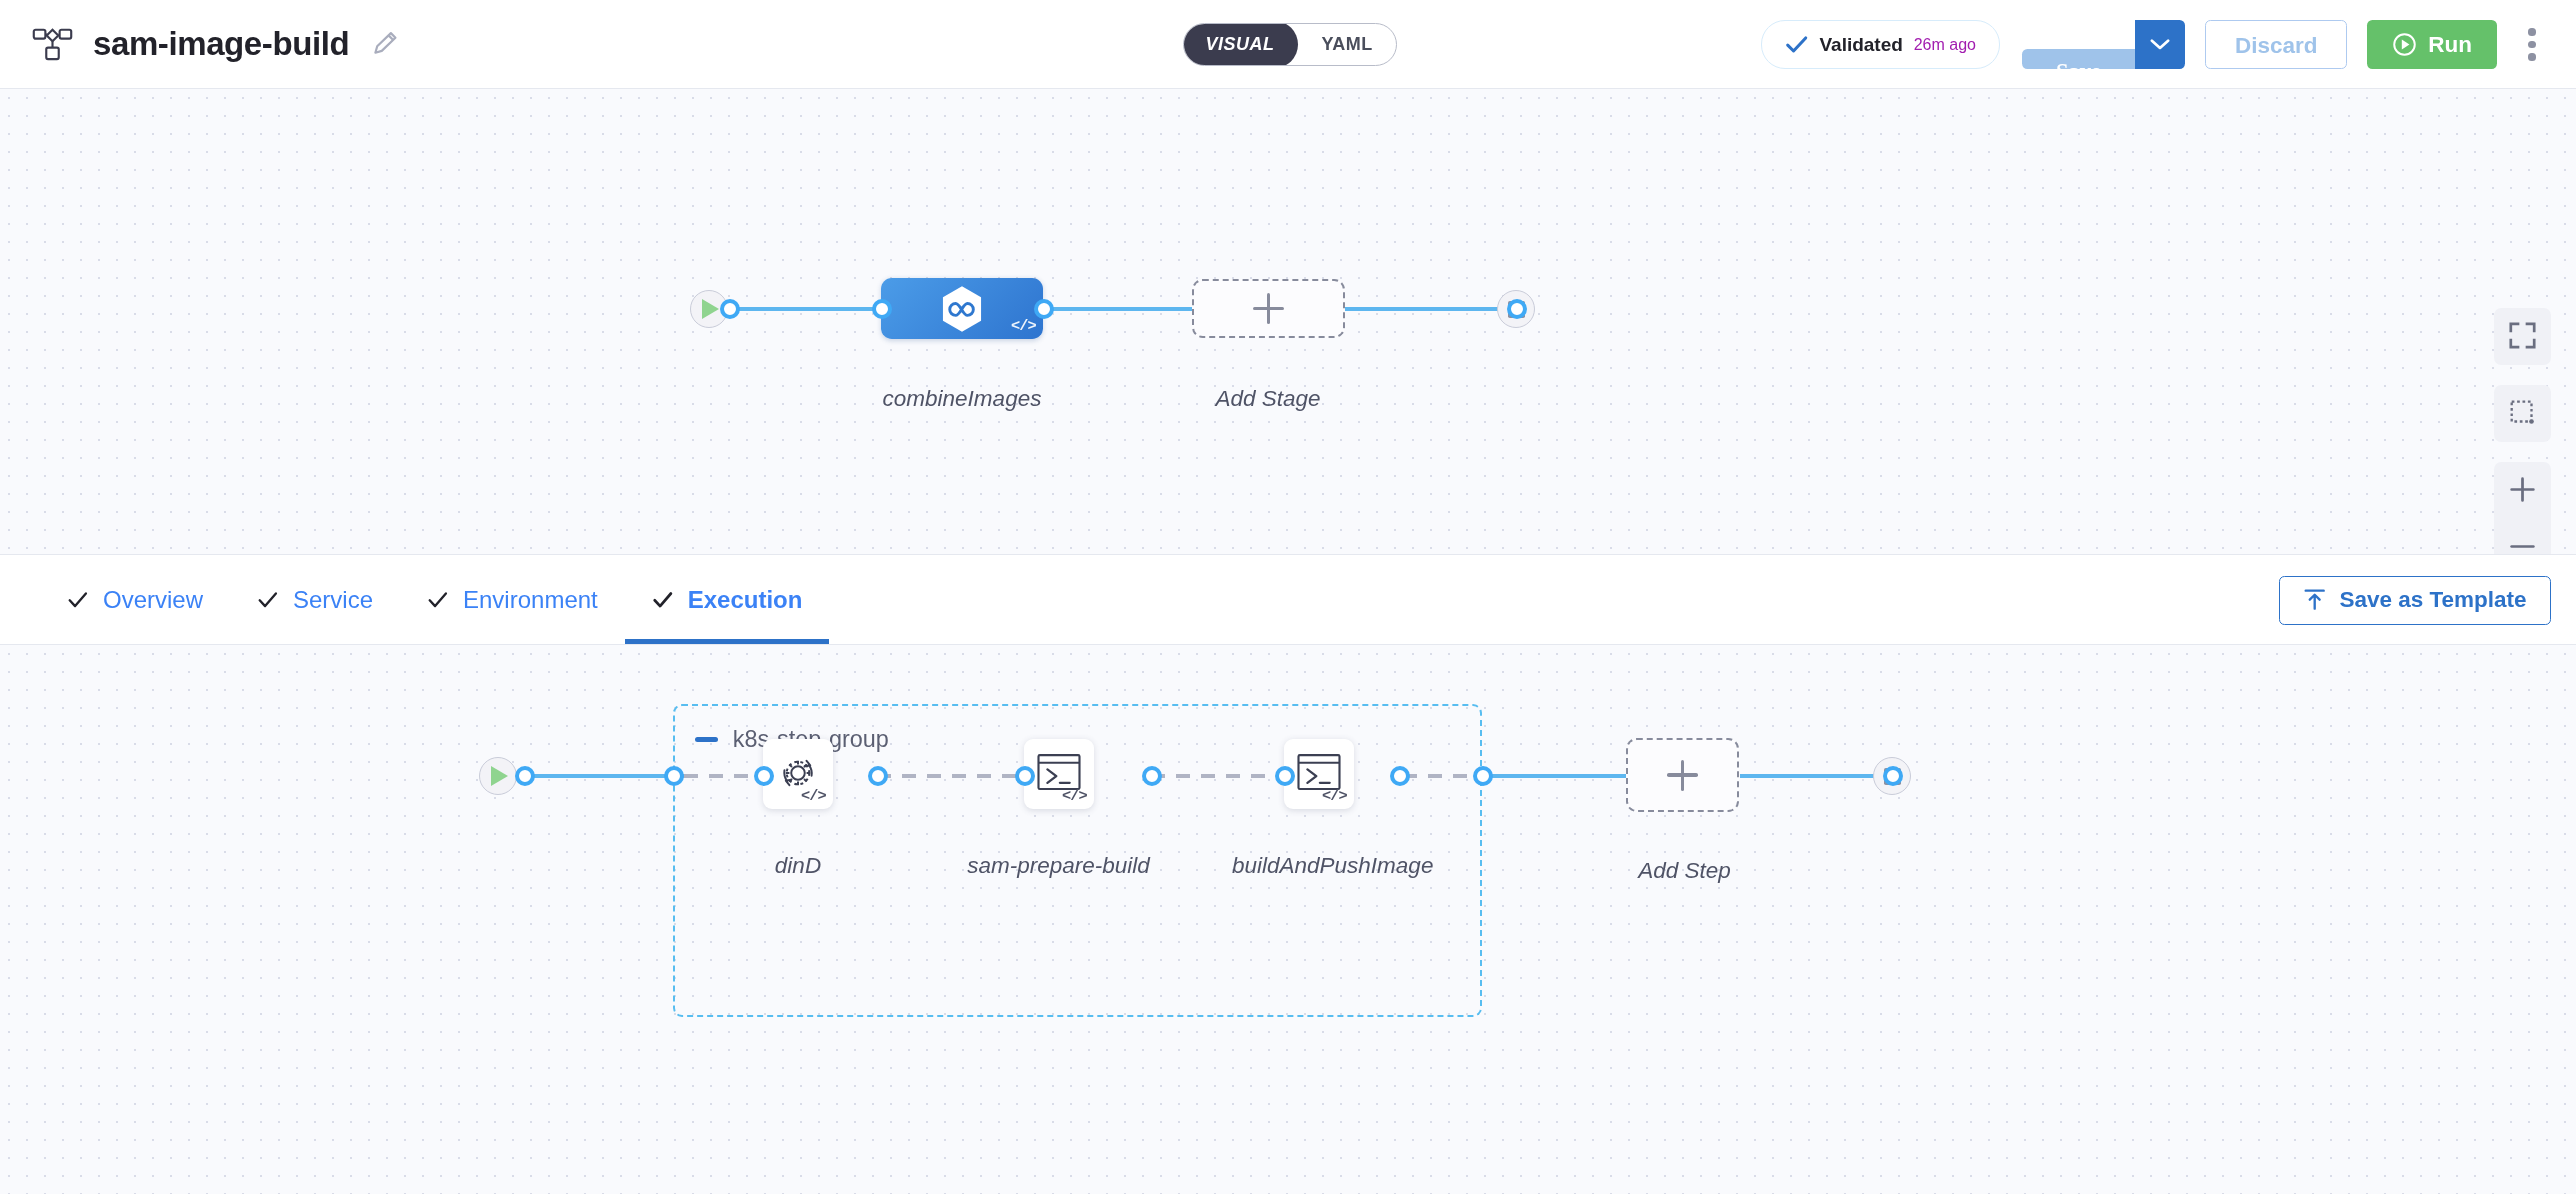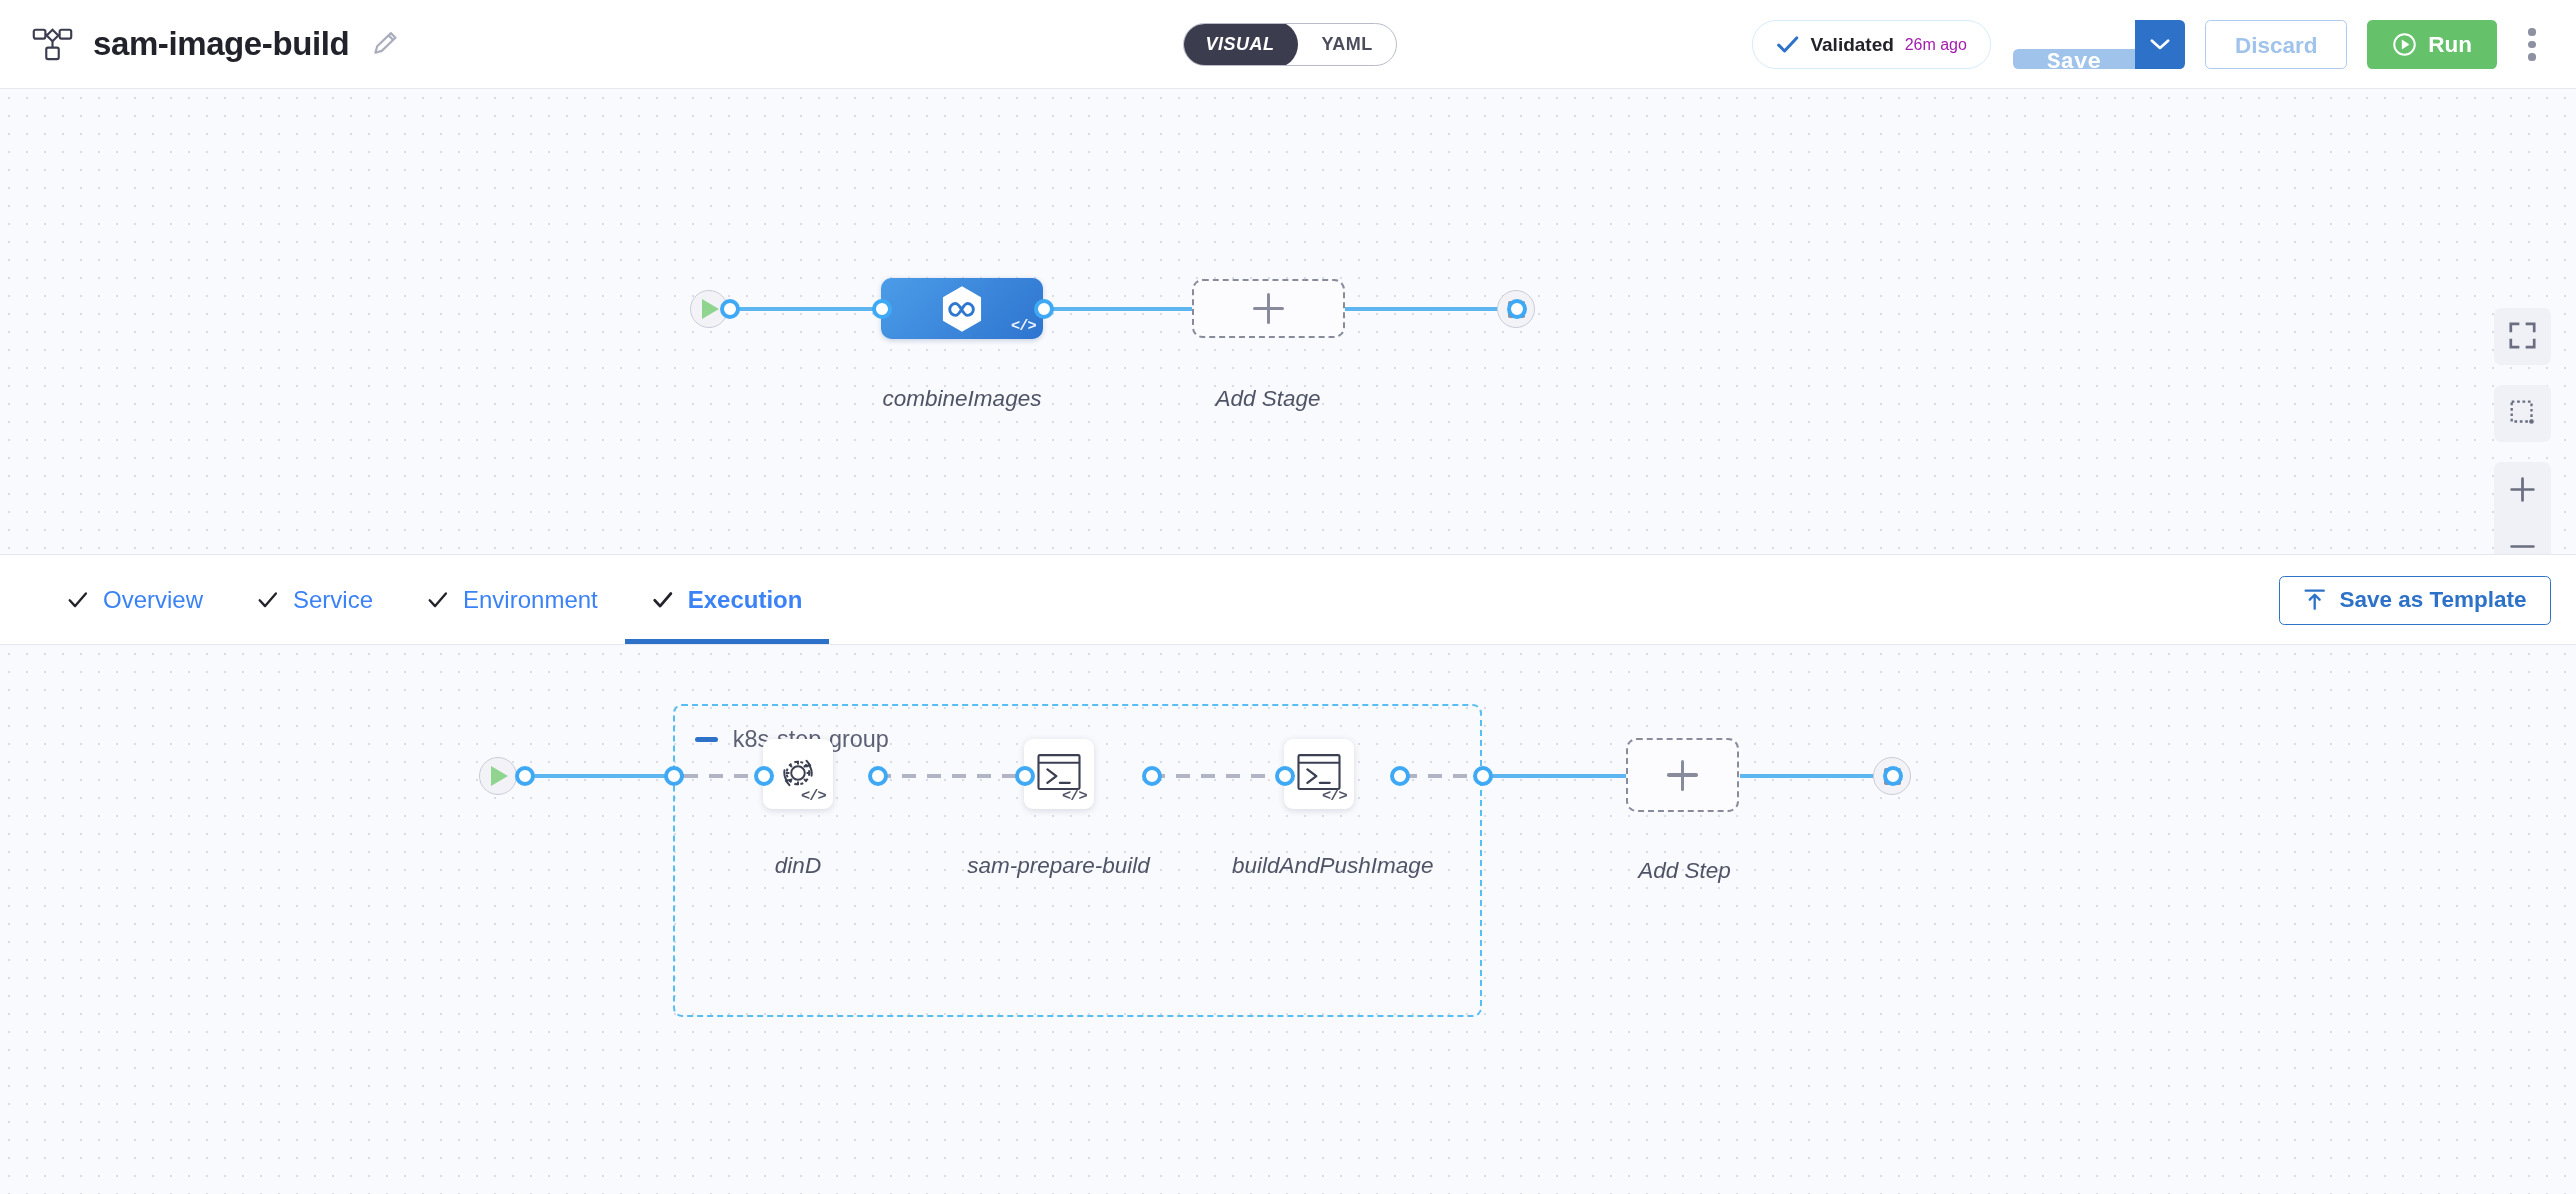--- a/index.html
+++ b/index.html
@@ -54,22 +54,22 @@
     border: 1.8px solid #d7ecfb; border-radius: 24px;
     background: #ffffff; margin-right: 21.6px; cursor: pointer;
   }
   .validated-check { width: 23.4px; height: 23.4px; display: block; }
   .validated-label { font-size: 19px; font-weight: bold; color: #22222a; }
   .validated-time { font-size: 16px; color: #a21caf; }
 
   .save-group { display: flex; align-items: stretch; height: 49px; margin-right: 20px; }
   .save-btn {
     background: #9fc3ea; color: #ffffff; border: none;
-    font-size: 22.5px; font-weight: bold; font-family: Liberation Mono, monospace;
-    padding: 0 34px; border-radius: 5.4px 0 0 5.4px; cursor: pointer; margin-top: 29px;
+    font-size: 22.5px; font-weight: bold; font-family: Liberation Serif, serif;
+    padding: 10px 34px; border-radius: 5.4px 0 0 5.4px; cursor: pointer; margin-top: 29px;
   }
   .save-caret {
     background: #2d72c8; border: none; width: 50px;
     border-radius: 0 5.4px 5.4px 0; cursor: pointer;
     display: flex; align-items: center; justify-content: center;
   }
   .caret-ico { width: 20px; height: 12.6px; display: block; }
 
   .discard-btn {
     height: 49px; padding: 12px 29px;

